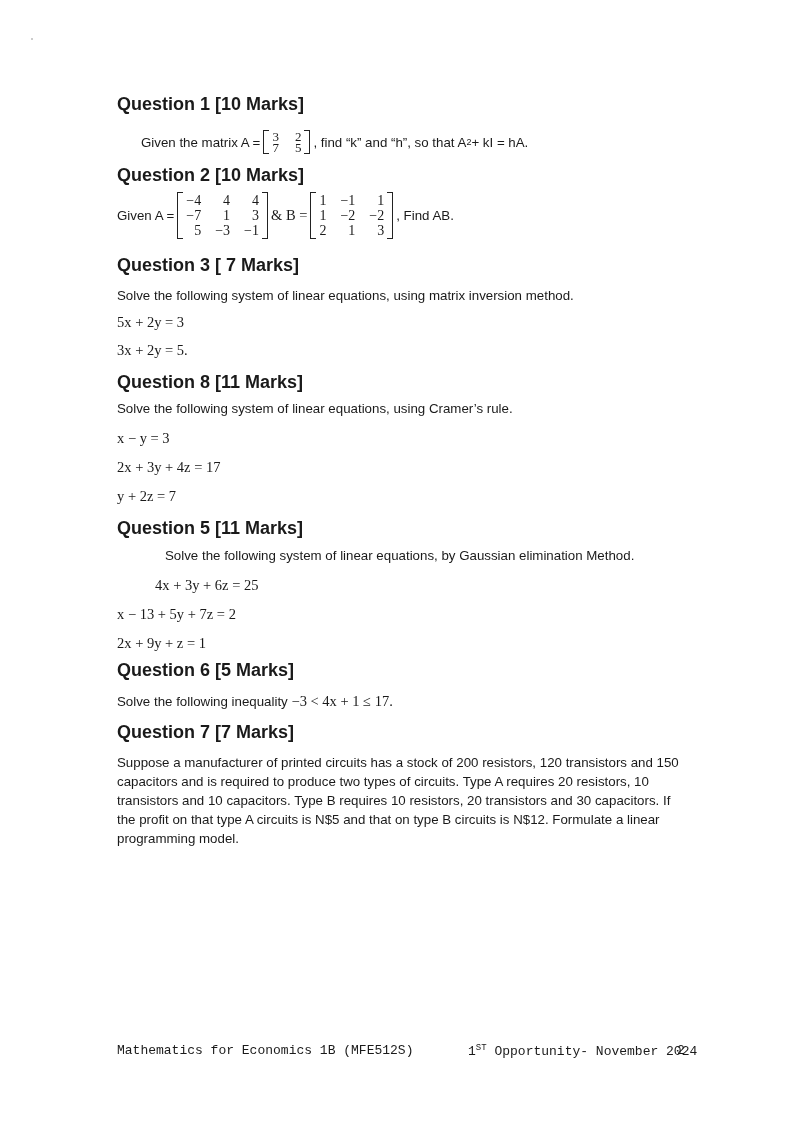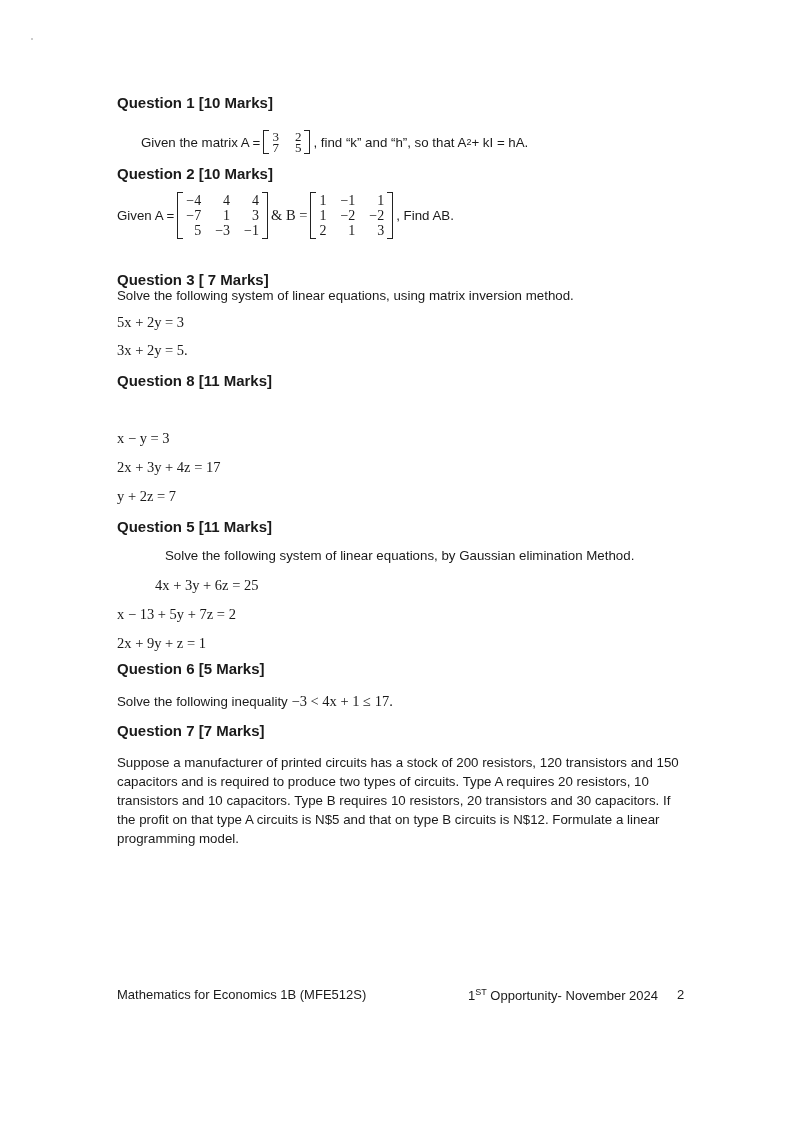--- a/index.html
+++ b/index.html
@@ -1,33 +1,33 @@
 <!DOCTYPE html>
 <html><head>
 <meta charset="utf-8">
 <style>
   html, body { margin:0; padding:0; background:#fff; }
   body { width:794px; height:1122px; position:relative; overflow:hidden; color:#1a1a1a;
          font-family:"Liberation Sans", sans-serif; font-size:13.3px; }
   .page { position:absolute; left:0; top:0; width:794px; height:1122px; }
   .block { position:absolute; left:117px; }
-  .qh { font-weight:bold; font-size:15px; }
+  .qh { font-weight:bold; font-size:18px; }
   .txt { font-size:13.3px; }
   .math { font-family:"Liberation Serif", serif; font-size:14.5px; }
   .para { width:570px; line-height:19px; }
   .row { display:flex; align-items:center; }
   .mat { display:inline-flex; align-items:stretch; margin:0 3px; font-family:"Liberation Serif", serif; font-size:14px; }
   .br { width:5px; border:1.3px solid #222; }
   .br.l { border-right:none; }
   .br.r { border-left:none; }
   .grid { display:grid; column-gap:14px; row-gap:0px; padding:1px 3px; text-align:right; line-height:15px; }
   .g2 { grid-template-columns:auto auto; font-size:13px; line-height:11px; column-gap:16px; }
   .g3 { grid-template-columns:auto auto auto; }
   sup { font-size:9px; }
-  .footer { position:absolute; top:987px; font-size:13px; }
+  .footer { position:absolute; top:1043px; font-size:13px;font-family:Liberation Mono, monospace; }
   .speck { position:absolute; width:2px; height:2px; background:#bbb; border-radius:1px; }
 </style>
 </head>
 <body>
 
 <div class="page">
   <div class="speck" style="left:31px;top:38px;"></div>
 
   <div class="block qh" style="top:94px;">Question 1 [10 Marks]</div>
   <div class="block row txt" style="top:130px;margin-left:24px;">
@@ -77,26 +77,27 @@
         <span>−2</span>
         <span>2</span>
         <span>1</span>
         <span>3</span>
       </span>
       <span class="br r"></span>
     </span>
     <span>, Find AB.</span>
   </div>
 
-  <div class="block qh" style="top:271px;">Question 3 [ 7 Marks]</div>
+  <div class="block qh" style="top:255px;">Question 3 [ 7 Marks]</div>
   <div class="block txt" style="top:288px;">Solve the following system of linear equations, using matrix inversion method.</div>
   <div class="block math" style="top:314px;">5x + 2y = 3</div>
   <div class="block math" style="top:342px;">3x + 2y = 5.</div>
 
   <div class="block qh" style="top:372px;">Question 8 [11 Marks]</div>
+  <div class="block txt" style="top:401px;">Solve the following system of linear equations, using Cramer’s rule.</div>
   <div class="block math" style="top:430px;">x − y = 3</div>
   <div class="block math" style="top:459px;">2x + 3y + 4z = 17</div>
   <div class="block math" style="top:488px;">y + 2z = 7</div>
 
   <div class="block qh" style="top:518px;">Question 5 [11 Marks]</div>
   <div class="block txt" style="top:548px;margin-left:48px;">Solve the following system of linear equations, by Gaussian elimination Method.</div>
   <div class="block math" style="top:577px;margin-left:38px;">4x + 3y + 6z = 25</div>
   <div class="block math" style="top:606px;">x − 13 + 5y + 7z = 2</div>
   <div class="block math" style="top:635px;">2x + 9y + z = 1</div>
 

